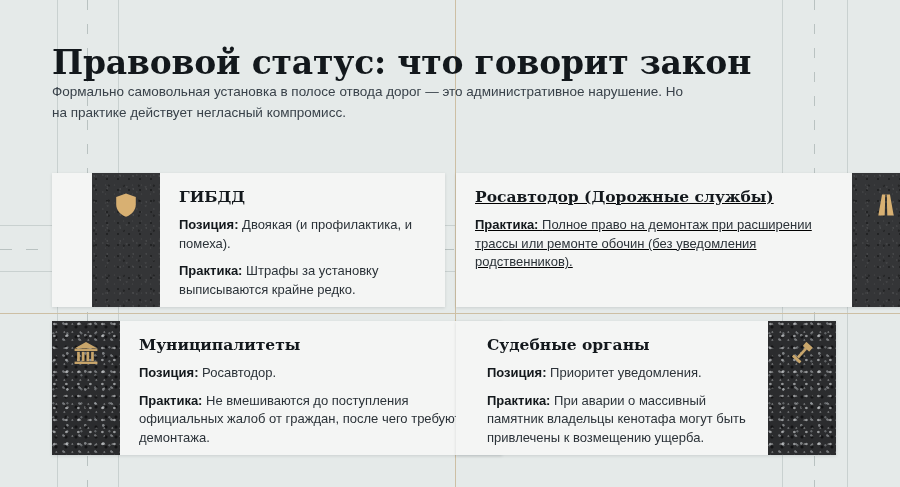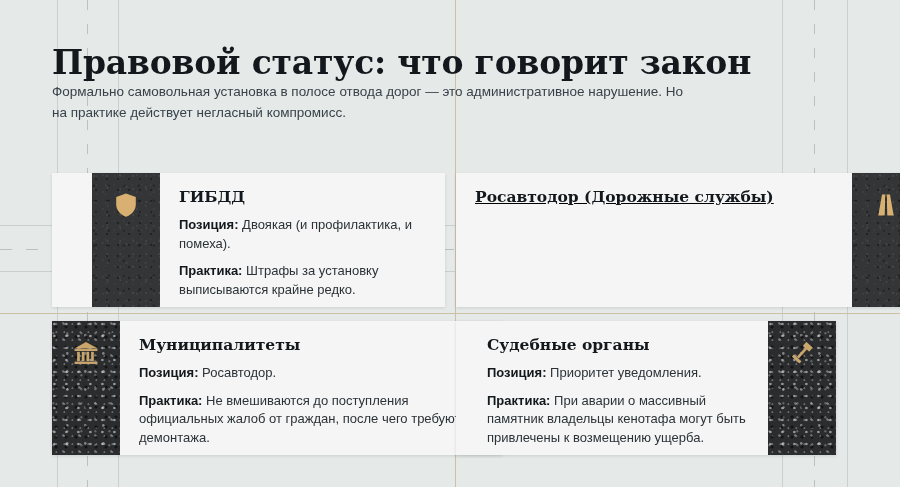--- a/index.html
+++ b/index.html
@@ -204,20 +204,24 @@
     <div class="card-icon-panel">
       <svg class="card-icon" viewBox="0 0 24 24" aria-hidden="true">
         <path d="M8.6 3 H15.4 L18.6 21 H13.1 L12.6 3.2 H11.4 L10.9 21 H5.4 Z" fill="#d8b072"></path>
         <rect x="11.3" y="5.4" width="1.4" height="3.2" fill="#2b2c2e"></rect>
         <rect x="11.3" y="10.4" width="1.4" height="3.2" fill="#2b2c2e"></rect>
         <rect x="11.3" y="15.4" width="1.4" height="3.2" fill="#2b2c2e"></rect>
       </svg>
     </div>
     <div class="card-body">
       <div class="card-title">Росавтодор (Дорожные службы)</div>
+      <div class="card-line">
+        <span class="lbl">Практика: </span>
+        <span>Полное право на демонтаж при расширении трассы или ремонте обочин (без уведомления родственников).</span>
+      </div>
     </div>
   </div>
 
   <div class="card icon-left" style="left:52px; top:321px; width:450px;">
     <div class="card-icon-panel speckled">
       <svg class="card-icon" viewBox="0 0 24 24" aria-hidden="true">
         <path d="M12 2.6 L22 8.2 L2 8.2 Z" fill="#c9a66b"></path>
         <rect x="2.2" y="8.6" width="19.6" height="1.7" fill="#c9a66b"></rect>
         <rect x="4.4" y="11" width="2.3" height="8" fill="#c9a66b"></rect>
         <rect x="8.4" y="11" width="2.3" height="8" fill="#c9a66b"></rect>

